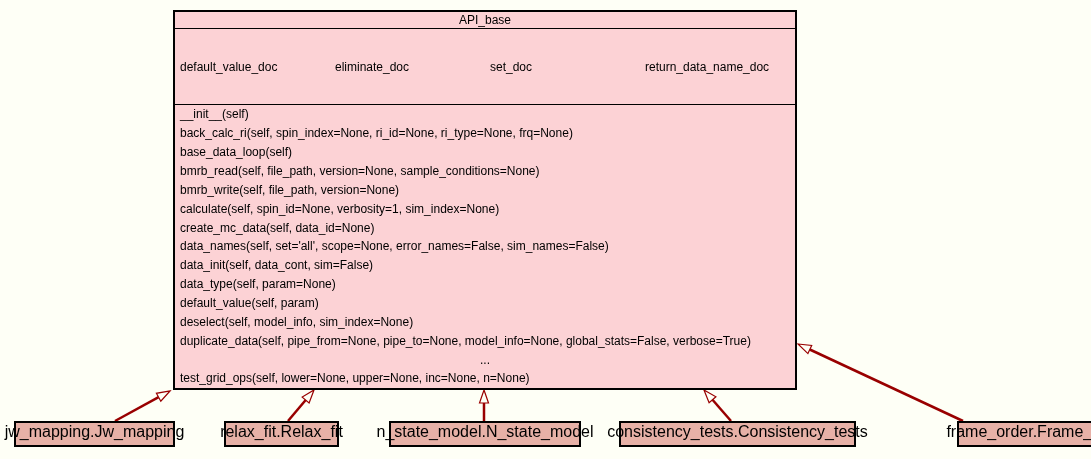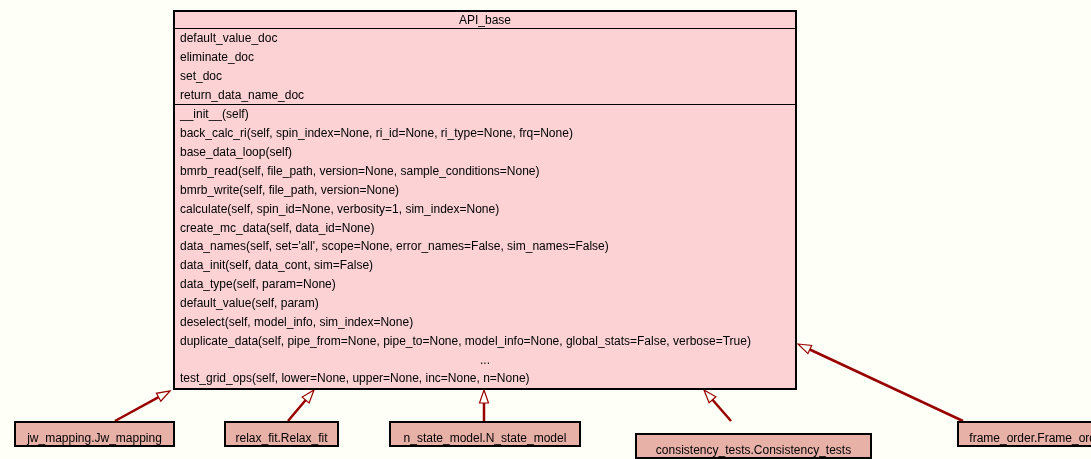--- a/index.html
+++ b/index.html
@@ -20,40 +20,40 @@
     position:absolute;left:173px;top:10px;width:624px;height:380px;
     background:var(--base-fill);border:2px solid var(--border);
     display:flex;flex-direction:column;font-size:12px;
   }
   .api-title{
     height:17px;flex:none;border-bottom:1px solid var(--border);
     display:flex;align-items:center;justify-content:center;
   }
   .attrs{
     height:76px;flex:none;border-bottom:1px solid var(--border);
-    display:flex;flex-direction:column;
+    display:flex;
   }
   .methods{
     flex:1;display:flex;flex-direction:column;overflow:hidden;
   }
   .row{
     flex:1;display:flex;align-items:center;padding-left:5px;
     white-space:nowrap;
   }
   .row.center{justify-content:center;padding-left:0;}
   .sub{
     position:absolute;top:421px;height:26px;
     background:var(--sub-fill);border:2px solid var(--border);
-    display:flex;align-items:flex-end;justify-content:center;
-    font-size:12px;white-space:nowrap;
+    display:flex;align-items:flex-start;justify-content:center;
+    font-size:16px;white-space:nowrap;
   }
   .sub-1{left:14px;width:161px;}
   .sub-2{left:224px;width:115px;}
   .sub-3{left:389px;width:192px;}
-  .sub-4{left:635px;width:237px;margin-top:12px;}
+  .sub-4{left:619px;width:237px;}
   .sub-5{left:957px;width:162px;}
   .shaft{stroke:var(--edge);stroke-width:2.5;fill:none;}
   .head{fill:var(--bg);stroke:var(--edge);stroke-width:1.2;}
 </style>
 </head>
 <body>
 
 <div class="canvas">
 
   <svg class="edges" viewBox="0 0 1091 459">

